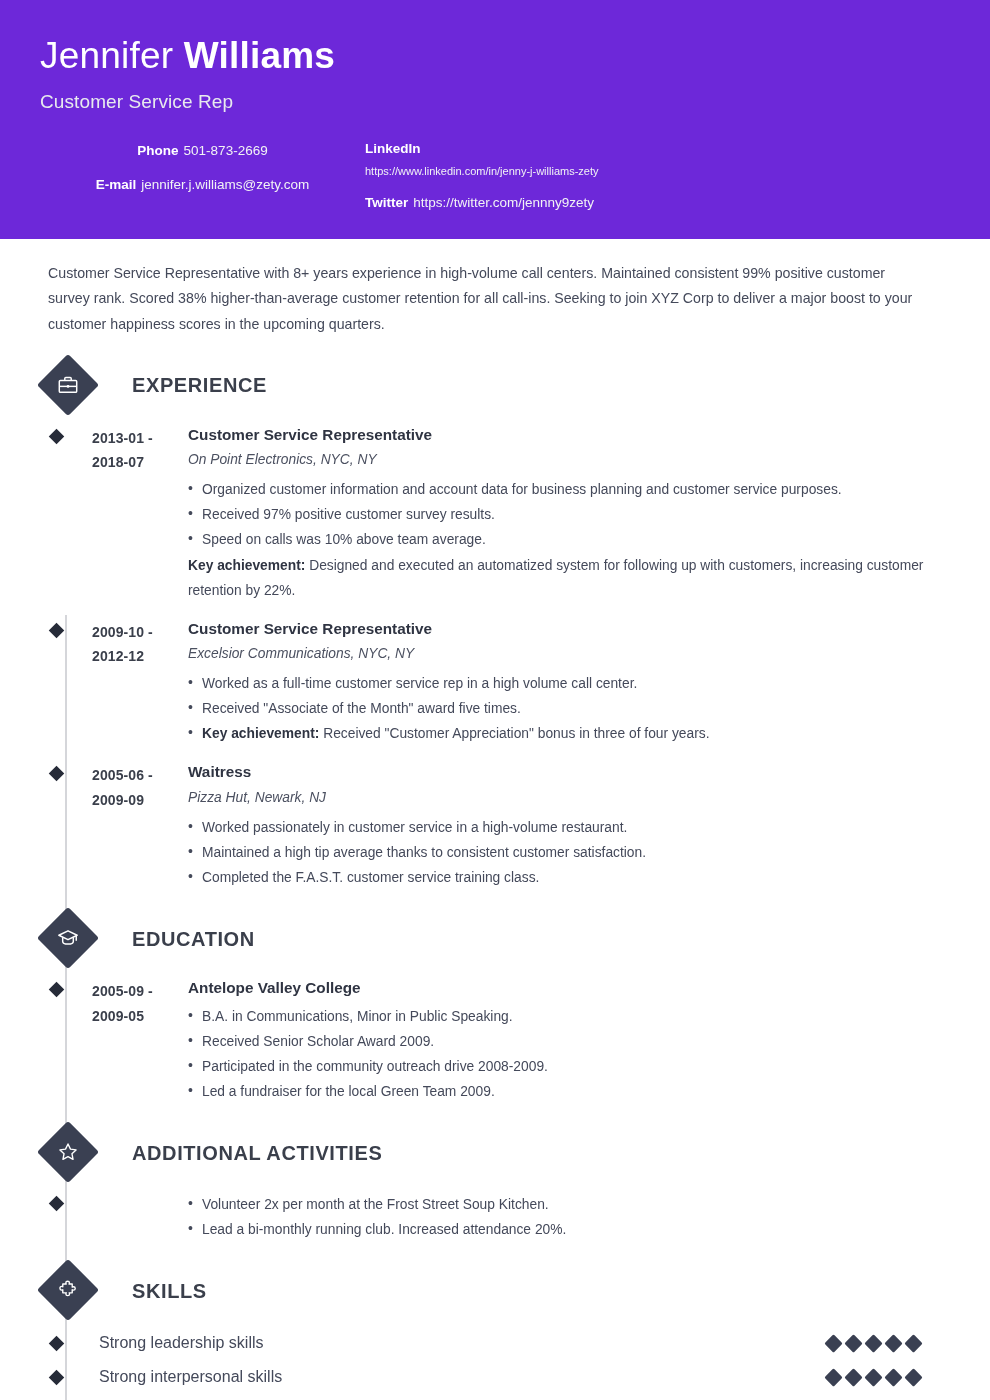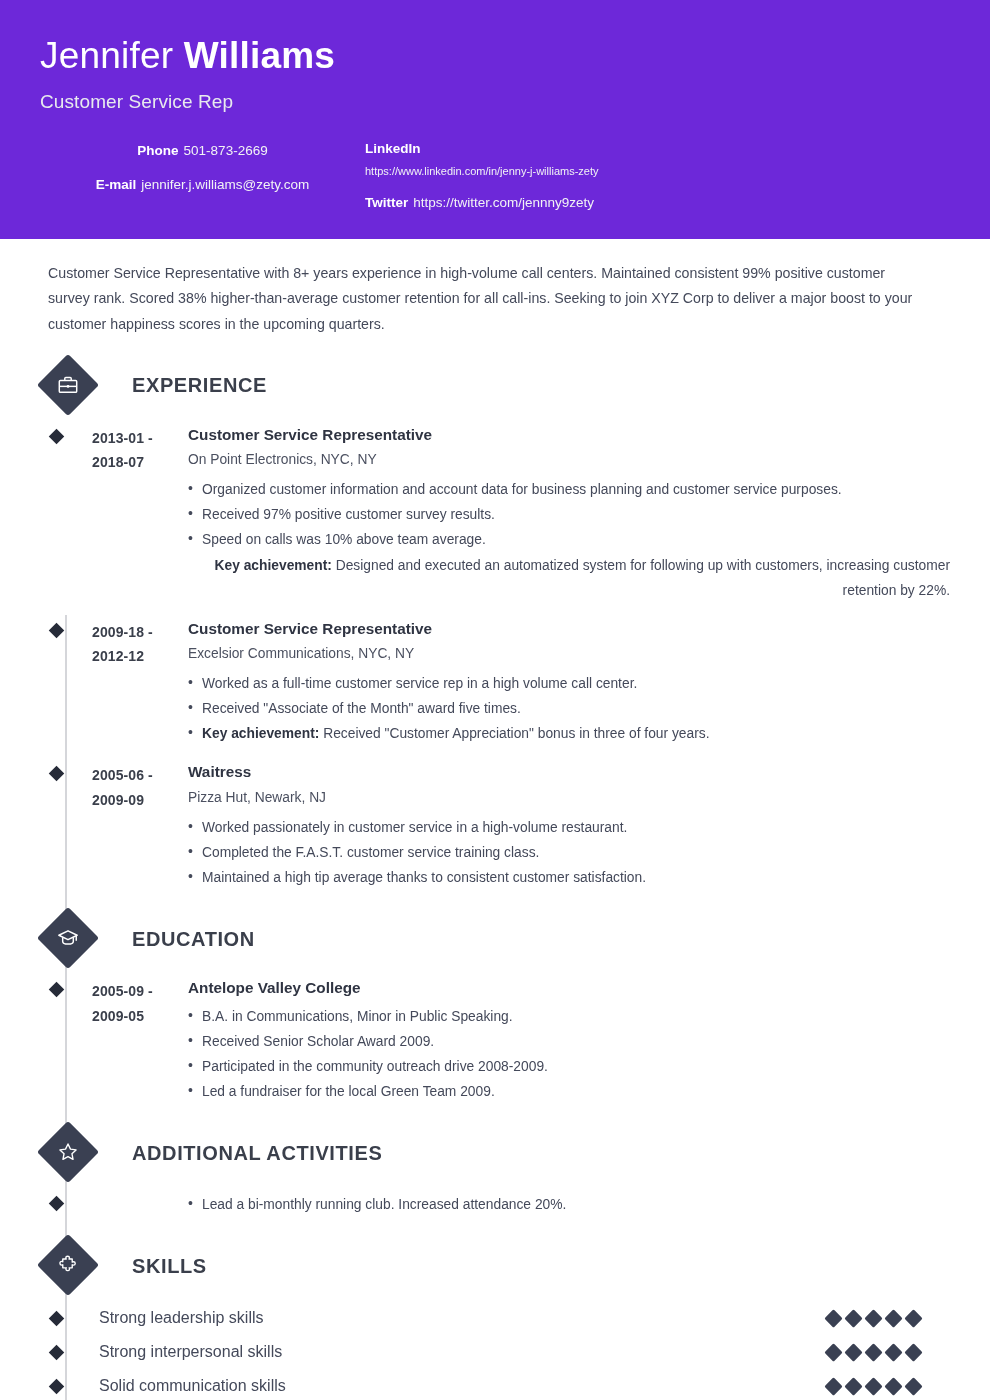--- a/index.html
+++ b/index.html
@@ -167,41 +167,42 @@
   .entry-body { flex: 1; padding-left: 4px; }
   .entry-role {
     font-size: 15.3px;
     font-weight: 700;
     color: #2f3442;
     line-height: 1.35;
     margin-bottom: 5px;
   }
   .entry-org {
     font-size: 13.8px;
+    font-style: italic;
     color: #4b5060;
     line-height: 1.5;
     margin-bottom: 6px;
   }
   ul.bullets { list-style: none; }
   ul.bullets li {
     font-size: 13.8px;
     line-height: 1.82;
     color: #44495a;
     position: relative;
     padding-left: 14px;
   }
   ul.bullets li::before {
     content: "\2022";
     position: absolute;
     left: 0;
     top: -1px;
     color: #44495a;
     font-size: 14px;
   }
-  ul.bullets li.no-bullet { padding-left: 0; text-align: right; }
+  ul.bullets li.no-bullet { padding-left: 0; }
   ul.bullets li.no-bullet::before { content: ""; }
   .kw { font-weight: 700; color: #2f3442; }
 
   
   .skill-row {
     display: flex;
     align-items: center;
     position: relative;
     padding-left: 52px;
     height: 34px;
@@ -298,21 +299,21 @@
               <li>Organized customer information and account data for business planning and customer service purposes.</li>
               <li>Received 97% positive customer survey results.</li>
               <li>Speed on calls was 10% above team average.</li>
               <li class="no-bullet"><span class="kw">Key achievement: </span>Designed and executed an automatized system for following up with customers, increasing customer retention by 22%.</li>
             </ul>
           </div>
         </div>
         <div class="entry">
           <div class="entry-dot"></div>
           <div class="entry-dates">
-            <div>2009-18 -</div>
+            <div>2009-10 -</div>
             <div>2012-12</div>
           </div>
           <div class="entry-body">
             <div class="entry-role">Customer Service Representative</div>
             <div class="entry-org">Excelsior Communications, NYC, NY</div>
             <ul class="bullets">
               <li>Worked as a full-time customer service rep in a high volume call center.</li>
               <li>Received "Associate of the Month" award five times.</li>
               <li><span class="kw">Key achievement: </span>Received "Customer Appreciation" bonus in three of four years.</li>
             </ul>
@@ -322,22 +323,22 @@
           <div class="entry-dot"></div>
           <div class="entry-dates">
             <div>2005-06 -</div>
             <div>2009-09</div>
           </div>
           <div class="entry-body">
             <div class="entry-role">Waitress</div>
             <div class="entry-org">Pizza Hut, Newark, NJ</div>
             <ul class="bullets">
               <li>Worked passionately in customer service in a high-volume restaurant.</li>
+              <li>Maintained a high tip average thanks to consistent customer satisfaction.</li>
               <li>Completed the F.A.S.T. customer service training class.</li>
-              <li>Maintained a high tip average thanks to consistent customer satisfaction.</li>
             </ul>
           </div>
         </div>
       </div>
   </div>
 
   <div class="section">
     <div class="section-head">
       <div class="badge"></div>
       <div class="badge-glyph">
@@ -378,20 +379,21 @@
         </svg>
       </div>
       <div class="section-title">ADDITIONAL ACTIVITIES</div>
     </div>
     <div class="entries" id="act-entries">
         <div class="entry">
           <div class="entry-dot"></div>
           <div class="entry-dates"></div>
           <div class="entry-body">
             <ul class="bullets">
+              <li>Volunteer 2x per month at the Frost Street Soup Kitchen.</li>
               <li>Lead a bi-monthly running club. Increased attendance 20%.</li>
             </ul>
           </div>
         </div>
       </div>
   </div>
 
   <div class="section">
     <div class="section-head">
       <div class="badge"></div>

